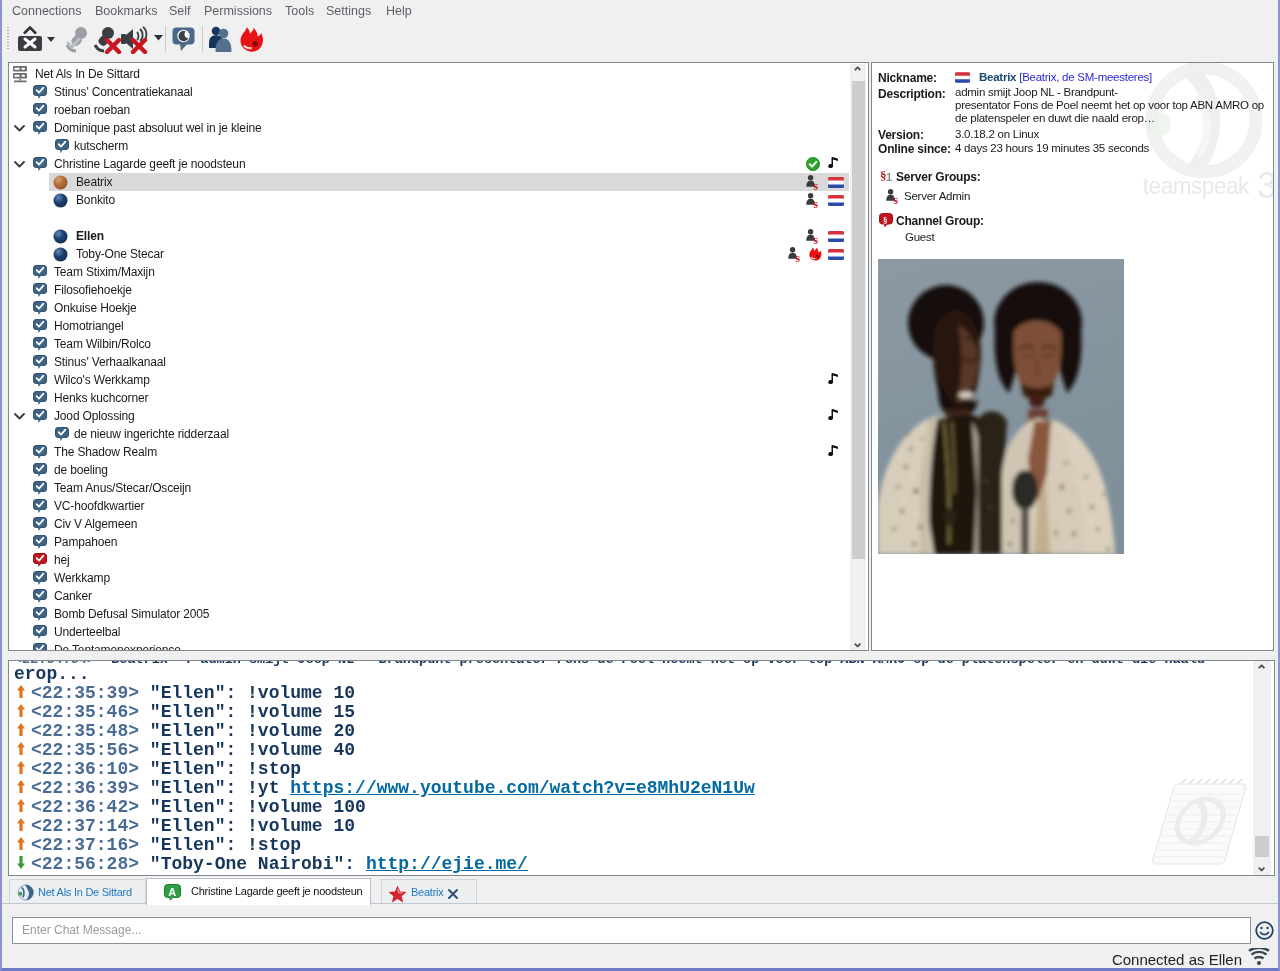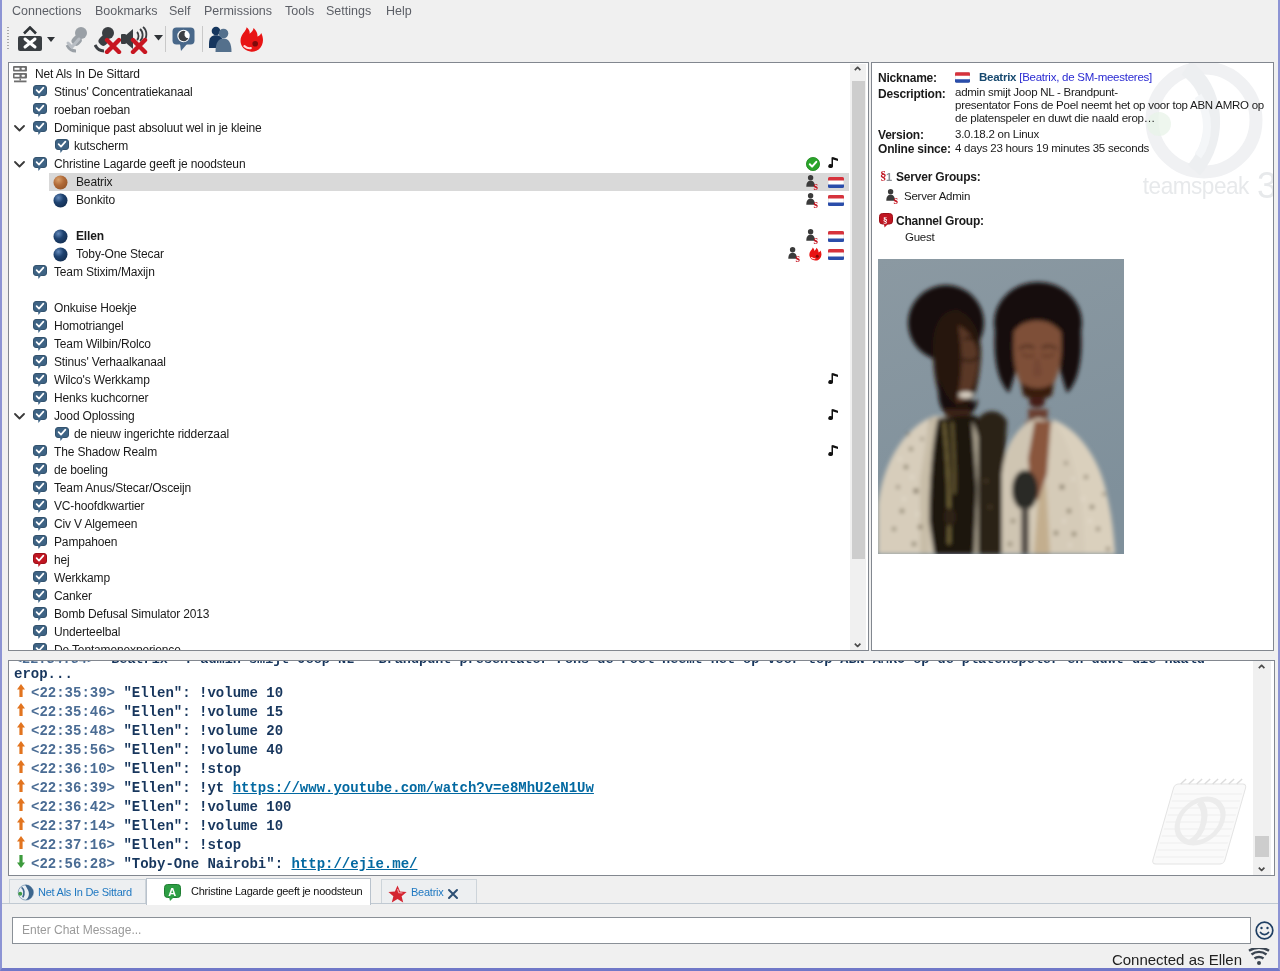--- a/index.html
+++ b/index.html
@@ -33,21 +33,21 @@
 .b { font-weight:bold; }
 
 .sb { position:absolute; background:#f0f0f0; }
 .sbthumb { position:absolute; background:#cdcdcd; }
 .chev { position:absolute; width:17px; height:14px; text-align:center; font-size:14px; color:#4a4a4a; font-weight:bold; line-height:15px;}
 
 #info .label { position:absolute; font-weight:bold; font-size:12px; letter-spacing:-0.2px; color:#1a1a1a; }
 #info .val { position:absolute; font-size:11.5px; letter-spacing:-0.25px; color:#1a1a1a; white-space:nowrap; }
 
 #chatlines { position:absolute; left:0; top:4px; width:1244px;
-  font-family:"Liberation Mono", monospace; font-size:14px; font-weight:bold;
+  font-family:"Liberation Mono", monospace; font-size:18px; font-weight:bold;
   color:#17365d; white-space:nowrap; overflow:hidden; }
 #l1 { position:absolute; left:0; top:-11px; width:1244px; height:19px; line-height:19px; padding-left:5px;
   font-family:"Liberation Mono", monospace; font-size:13.5px; font-weight:bold;
   color:#17365d; white-space:nowrap; overflow:hidden; }
 #chatlines .ln { height:19px; line-height:19px; padding-left:5px; }
 .ar { display:inline-block; width:8px; margin:0 6px 0 3px; }
 .ts { color:#4a6c94; }
 .lnk { color:#0369a1; text-decoration:underline; }
 
 #tabbar { position:absolute; left:0; top:878px; width:1276px; height:26px; }
@@ -292,20 +292,26 @@
       <svg style="left:778px;top:2px" width="16" height="15" viewBox="0 0 16 15">
         <use href="#pers"></use>
       </svg>
     </div>
 <div class="row" style="top:200px">
       <svg style="left:23px;top:2px" width="14" height="14" viewBox="0 0 14 14">
         <use href="#chan"></use>
       </svg>
       <span class="lbl" style="left:44px">Team Stixim/Maxijn</span>
     </div>
+<div class="row" style="top:218px">
+      <svg style="left:23px;top:2px" width="14" height="14" viewBox="0 0 14 14">
+        <use href="#chan"></use>
+      </svg>
+      <span class="lbl" style="left:44px">Filosofiehoekje</span>
+    </div>
 <div class="row" style="top:236px">
       <svg style="left:23px;top:2px" width="14" height="14" viewBox="0 0 14 14">
         <use href="#chan"></use>
       </svg>
       <span class="lbl" style="left:44px">Onkuise Hoekje</span>
     </div>
 <div class="row" style="top:254px">
       <svg style="left:23px;top:2px" width="14" height="14" viewBox="0 0 14 14">
         <use href="#chan"></use>
       </svg>
@@ -410,21 +416,21 @@
 <div class="row" style="top:524px">
       <svg style="left:23px;top:2px" width="14" height="14" viewBox="0 0 14 14">
         <use href="#chan"></use>
       </svg>
       <span class="lbl" style="left:44px">Canker</span>
     </div>
 <div class="row" style="top:542px">
       <svg style="left:23px;top:2px" width="14" height="14" viewBox="0 0 14 14">
         <use href="#chan"></use>
       </svg>
-      <span class="lbl" style="left:44px">Bomb Defusal Simulator 2013</span>
+      <span class="lbl" style="left:44px">Bomb Defusal Simulator 2005</span>
     </div>
 <div class="row" style="top:560px">
       <svg style="left:23px;top:2px" width="14" height="14" viewBox="0 0 14 14">
         <use href="#chan"></use>
       </svg>
       <span class="lbl" style="left:44px">Underteelbal</span>
     </div>
 <div class="row" style="top:578px">
       <svg style="left:23px;top:2px" width="14" height="14" viewBox="0 0 14 14">
         <use href="#chan"></use>

